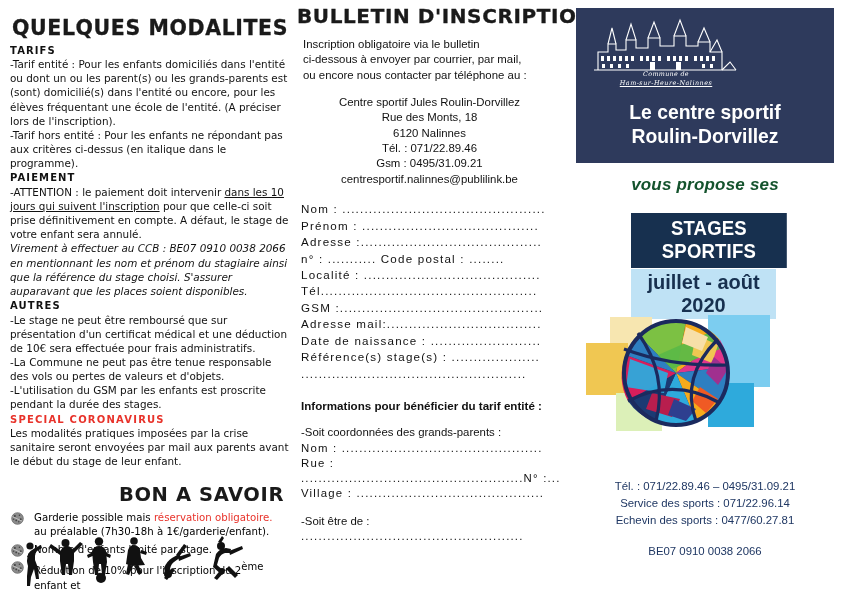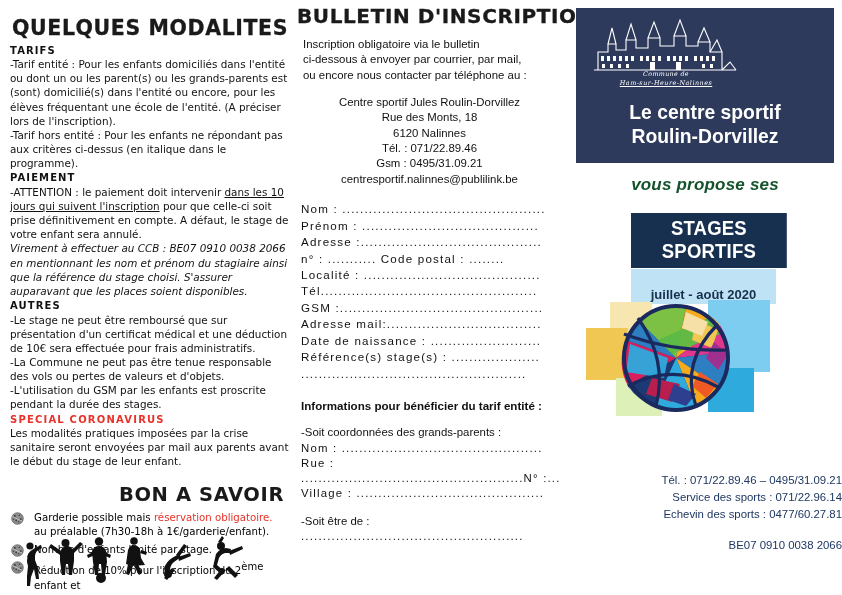--- a/index.html
+++ b/index.html
@@ -89,27 +89,27 @@
     margin:12px 0 0 0;letter-spacing:0.2px;
   }
   .stages-box{
     background:#17304f;color:#fff;font-family:"Liberation Sans", sans-serif;
     font-weight:bold;font-size:19.5px;letter-spacing:0.2px;
     text-align:center;padding:4px 10px 5px 10px;
     width:144px;margin:18px 0 0 63px;transform:scaleX(0.95);transform-origin:left center;
   }
   .mois-box{
     background:#bfe2f5;color:#17304f;font-family:"Liberation Sans", sans-serif;
-    font-weight:bold;font-size:13px;text-align:center;
-    width:137px;margin:1px 0 0 63px;padding:18px 4px 2px 4px;
+    font-weight:bold;font-size:20px;text-align:center;
+    width:137px;margin:1px 0 0 63px;padding:2px 4px 2px 4px;
   }
   .ball-area{position:relative;width:274px;height:150px;margin-top:-4px;}
   .contact{
-    text-align:right;font-family:"Liberation Sans", sans-serif;
-    font-size:11.4px;color:#1f3763;line-height:1.5;margin-top:22px;
+    text-align:center;font-family:"Liberation Sans", sans-serif;
+    font-size:11.4px;color:#1f3763;line-height:1.5;margin-top:13px;
   }
   .contact .iban{margin-top:14px;}
 
   
   .silhouettes{position:absolute;left:16px;top:524px;width:252px;height:62px;}
 </style>
 </head>
 <body>
 
 <div class="page">

